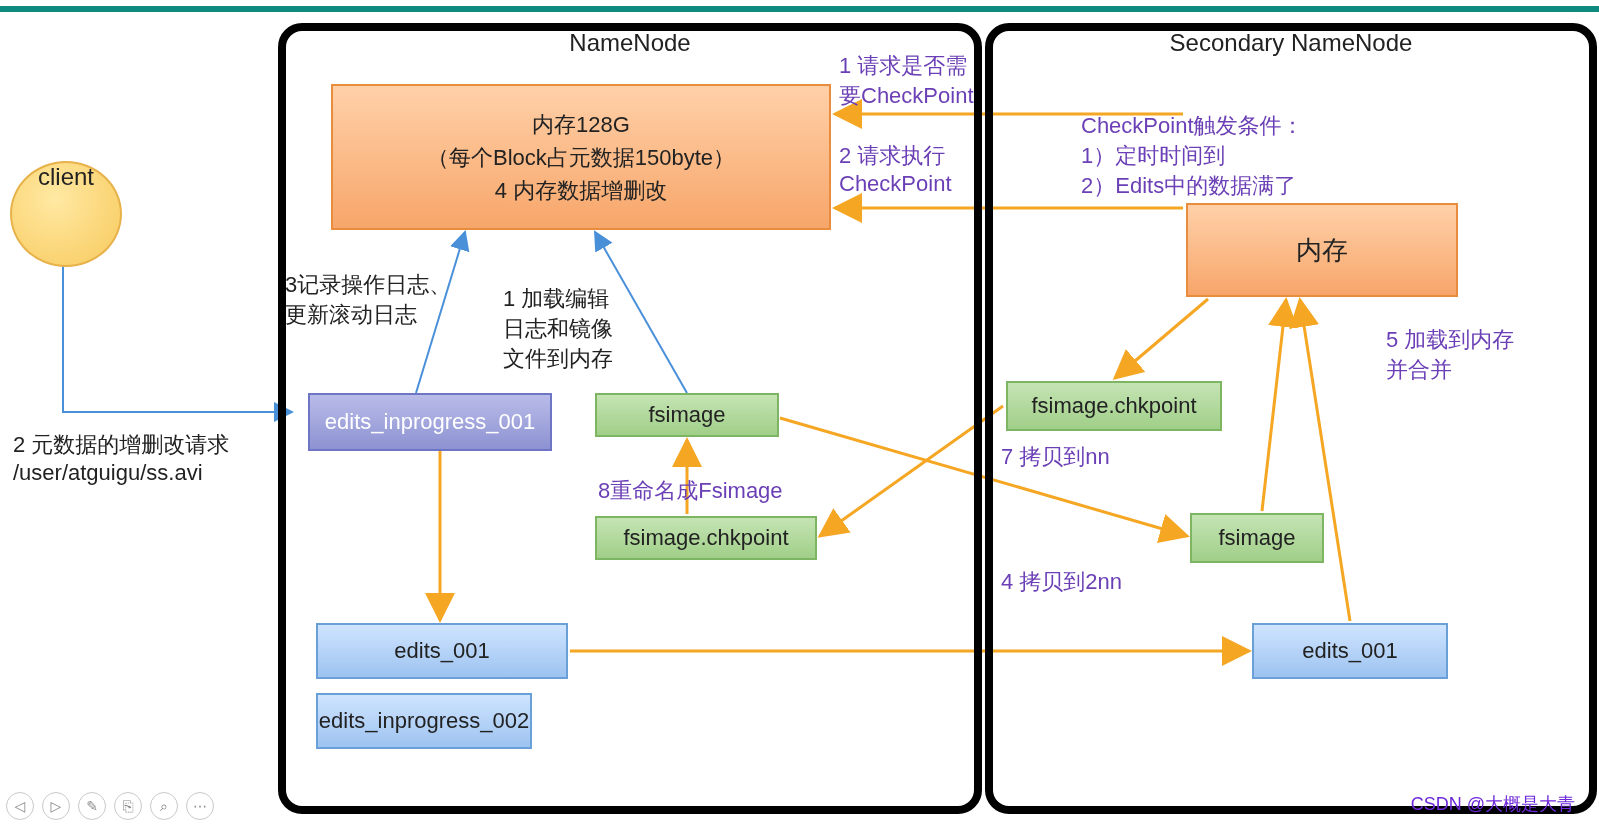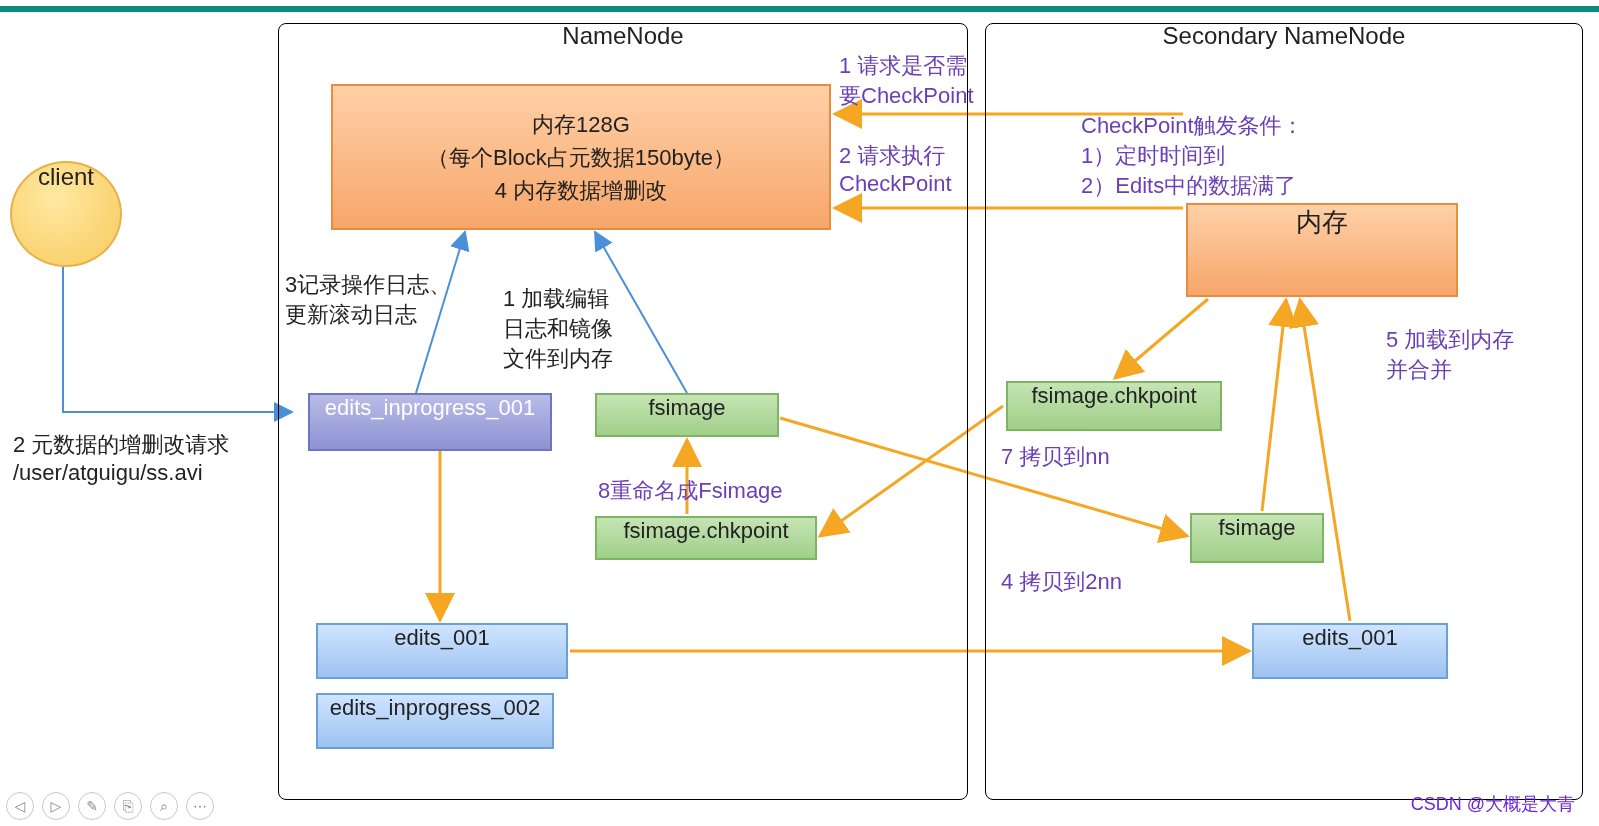--- a/index.html
+++ b/index.html
@@ -1,34 +1,34 @@
 <!DOCTYPE html>
 <html><head>
 <meta charset="utf-8">
 <style>
   html,body{margin:0;padding:0;width:1599px;height:826px;font-family:"Microsoft YaHei",Arial,sans-serif;background:#fff;overflow:hidden}
   .stage{position:relative;width:1599px;height:826px}
   .topline{position:absolute;left:0;top:6px;width:1599px;height:6px;background:#0f8a7e}
-  .panel{position:absolute;border:1px solid #000000;border-radius:8px}
+  .panel{position:absolute;border:8px solid #000000;border-radius:24px}
   #p-nn{left:278px;top:23px;width:688px;height:775px}
   #p-snn{left:985px;top:23px;width:596px;height:775px}
   .ptitle{position:absolute;top:-2px;width:100%;text-align:center;font-size:24px;color:#222}
   .client{position:absolute;left:10px;top:161px;width:108px;height:102px;border-radius:50%;background:radial-gradient(circle at 40% 35%,#ffe9a3,#f8c95c);border:2px solid #e8b24a;display:flex;align-items:flex-start;justify-content:center;font-size:24px;color:#222}
-  .box{position:absolute;display:flex;justify-content:center;text-align:center;font-size:22px;color:#222;box-sizing:border-box}
+  .box{position:absolute;display:flex;align-items:center;justify-content:center;text-align:center;font-size:22px;color:#222;box-sizing:border-box}
   .mem{background:linear-gradient(#ffd0a8,#f7a66a);border:2px solid #e88c3e}
   .blue{background:linear-gradient(#cfe4ff,#9dc3f0);border:2px solid #6aa0d8}
   .purple{background:linear-gradient(#b9bce8,#8d92d2);border:2px solid #6f75c5;color:#fff}
   .green{background:linear-gradient(#c5e4b4,#a0cf88);border:2px solid #7eb562}
   #b-mem1{left:331px;top:84px;width:500px;height:146px;flex-direction:column;line-height:1.5}
   #b-mem2{left:1186px;top:203px;width:272px;height:94px;font-size:26px}
   #b-eip1{left:308px;top:393px;width:244px;height:58px}
   #b-fsim{left:595px;top:393px;width:184px;height:44px}
   #b-fsck{left:595px;top:516px;width:222px;height:44px}
   #b-e001{left:316px;top:623px;width:252px;height:56px}
-  #b-eip2{left:316px;top:693px;width:238px;height:56px}
+  #b-eip2{left:316px;top:693px;width:216px;height:56px}
   #b-snn-fsck{left:1006px;top:381px;width:216px;height:50px}
   #b-snn-fsim{left:1190px;top:513px;width:134px;height:50px}
   #b-snn-e001{left:1252px;top:623px;width:196px;height:56px}
   .lbl{position:absolute;font-size:22px;white-space:pre;color:#222}
   .pur{color:#6b3fb5}
   #l-req1{left:839px;top:51px}
   #l-req2{left:839px;top:141px}
   #l-chk{left:1081px;top:111px}
   #l-log3{left:285px;top:270px}
   #l-load1{left:503px;top:284px}

